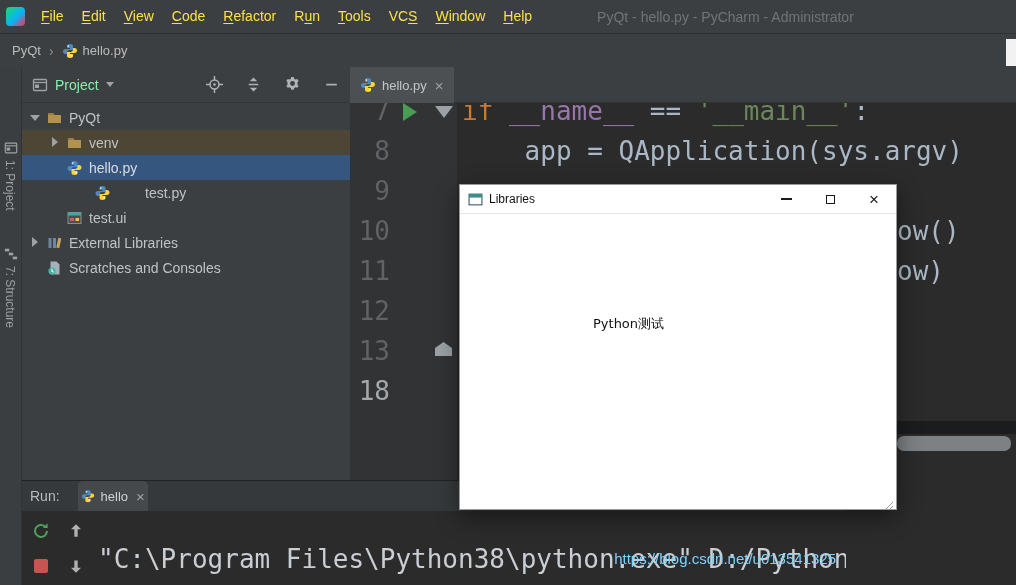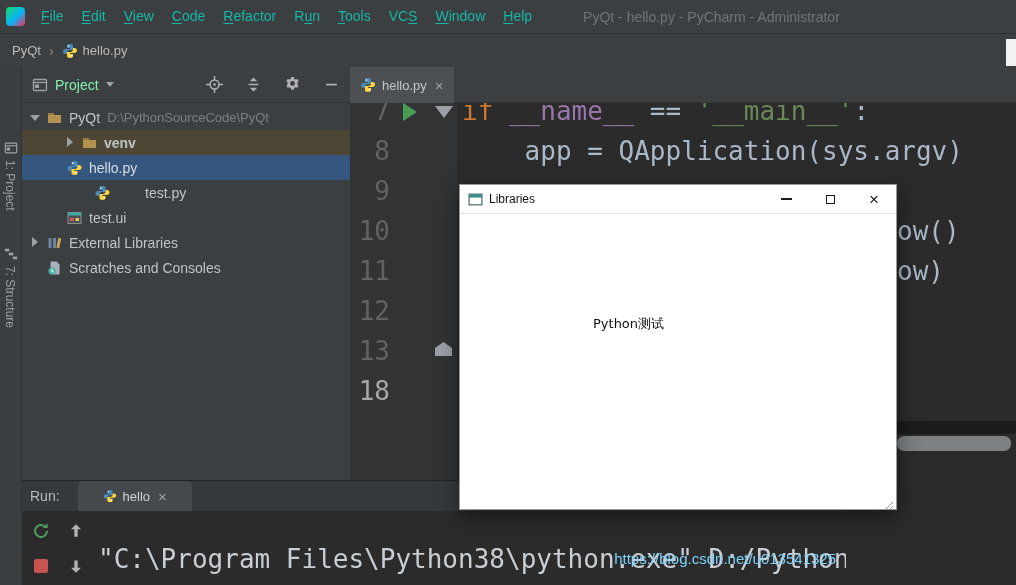--- a/index.html
+++ b/index.html
@@ -2,23 +2,23 @@
 <html><head>
 <meta charset="utf-8">
 <style>
   *{margin:0;padding:0;box-sizing:border-box}
   body{background:#1a1a1a;font-family:"Liberation Sans",sans-serif}
   .app{position:relative;width:1016px;height:585px;background:#2b2b2b;overflow:hidden}
 
   
   .menubar{position:absolute;left:0;top:0;width:1016px;height:33px;background:#3c3f41;display:flex;align-items:center;z-index:6}
   .logo{width:19px;height:19px;margin:0 7px 0 6px;border-radius:4px;background:linear-gradient(135deg,#1bd96a,#06b5f5 55%,#fe2857)}
-  .menu-item{color:#14b8a6;font-size:14px;padding:0 9px;line-height:33px;cursor:default;white-space:nowrap}
+  .menu-item{color:#fde047;font-size:14px;padding:0 9px;line-height:33px;cursor:default;white-space:nowrap}
   .mn{text-decoration:underline;text-underline-offset:2px}
-  .win-title{color:#6f7577;font-size:14px;margin-left:42px;white-space:nowrap}
+  .win-title{color:#6f7577;font-size:14px;margin-left:56px;white-space:nowrap}
 
   
   .breadcrumb-bar{position:absolute;left:0;top:33px;width:1016px;height:34px;background:#3c3f41;border-top:1px solid #2f3234;display:flex;align-items:center;padding-left:12px;z-index:5}
   .crumb{color:#bbbbbb;font-size:13px}
   .crumb-sep{color:#8a8f92;font-size:14px;margin:0 8px}
   .bc-icon{width:16px;height:16px;display:inline-block;margin-right:5px}
   .white-box{position:absolute;right:0;top:5px;width:10px;height:27px;background:#f2f2f2}
 
   
   .left-stripe{position:absolute;left:0;top:67px;width:22px;height:518px;background:#3b3e40;border-right:1px solid #313436;z-index:4}
@@ -59,21 +59,21 @@
   .fold-down{position:absolute;left:85px;top:39px;width:0;height:0;border-top:12px solid #9ba1a6;border-left:9px solid transparent;border-right:9px solid transparent;z-index:2}
   .fold-end{position:absolute;left:85px;top:275px;width:17px;height:14px;background:#9ba1a6;clip-path:polygon(0 42%,50% 0,100% 42%,100% 100%,0 100%);z-index:2}
   .hband{position:absolute;left:547px;z-index:3}
   .hband.dark{top:354px;width:120px;height:13px;background:#1b1c1e}
   .hband.thumb{top:369px;width:114px;height:15px;background:#7d8184;border-radius:7px}
 
   
   .run-panel{position:absolute;left:22px;top:480px;width:824px;height:105px;background:#2b2b2b;z-index:2}
   .run-header{position:absolute;left:0;top:0;right:0;height:31px;background:#36393b;border-top:1px solid #202324;display:flex;align-items:center}
   .run-label{color:#b8bcbe;font-size:14px;margin-left:8px}
-  .run-tab{height:31px;display:flex;align-items:center;background:#45494b;padding:0 25px;margin-left:18px;border-radius:5px 5px 0 0;color:#cfd2d5;font-size:13px}
+  .run-tab{height:31px;display:flex;align-items:center;background:#45494b;padding:0 3px;margin-left:18px;border-radius:5px 5px 0 0;color:#cfd2d5;font-size:13px}
   .run-tab .bc-icon{width:14px;height:14px;margin-right:6px}
   .console{position:absolute;left:0;top:31px;right:0;bottom:0;background:#2b2b2b}
   .console-line{position:absolute;left:76px;top:33px;right:0;color:#c9ced4;font-family:"DejaVu Sans Mono",monospace;font-size:26px;white-space:pre;overflow:hidden}
   .rt-btn{position:absolute;width:18px;height:18px}
   .stop-sq{position:absolute;left:12px;top:79px;width:14px;height:14px;background:#c75450;border-radius:2px}
   .watermark{position:absolute;right:10px;top:70px;color:#7dd3fc;font-size:15px}
 
   
   .qt-window{position:absolute;left:459px;top:184px;width:438px;height:326px;background:#ffffff;border:1px solid #999;box-shadow:0 7px 22px rgba(0,0,0,.45);z-index:10}
   .qt-titlebar{position:absolute;left:0;top:0;right:0;height:29px;background:#ffffff;border-bottom:1px solid #e4e4e4;display:flex;align-items:center}
@@ -173,23 +173,22 @@
         </span>
     </div>
     <div class="tree" id="tree">
         <div class="tree-row sel-none" style="padding-left: 8px;">
           <span class="tree-arrow open"></span>
           <span class="tree-icon"><svg viewBox="0 0 16 16" width="100%" height="100%">
               <path fill="#b3914f" d="M1.5 3h5l1.5 2h6.5v8h-13z"></path>
               <path fill="#9c7c40" d="M1.5 3h5l1.5 2h-6.5z"></path>
             </svg></span>
           <span class="tree-label">PyQt</span>
-          <span class="tree-suffix">D:\PythonSourceCode\PyQt</span>
-        </div>
-        <div class="tree-row sel-venv" style="padding-left: 43px; font-weight: bold;">
+        </div>
+        <div class="tree-row sel-venv" style="padding-left: 28px;">
           <span class="tree-arrow closed"></span>
           <span class="tree-icon"><svg viewBox="0 0 16 16" width="100%" height="100%">
               <path fill="#b3914f" d="M1.5 3h5l1.5 2h6.5v8h-13z"></path>
               <path fill="#9c7c40" d="M1.5 3h5l1.5 2h-6.5z"></path>
             </svg></span>
           <span class="tree-label">venv</span>
         </div>
         <div class="tree-row sel-blue" style="padding-left: 28px;">
           <span class="tree-arrow"></span>
           <span class="tree-icon"><svg viewBox="0 0 16 16" width="100%" height="100%">

